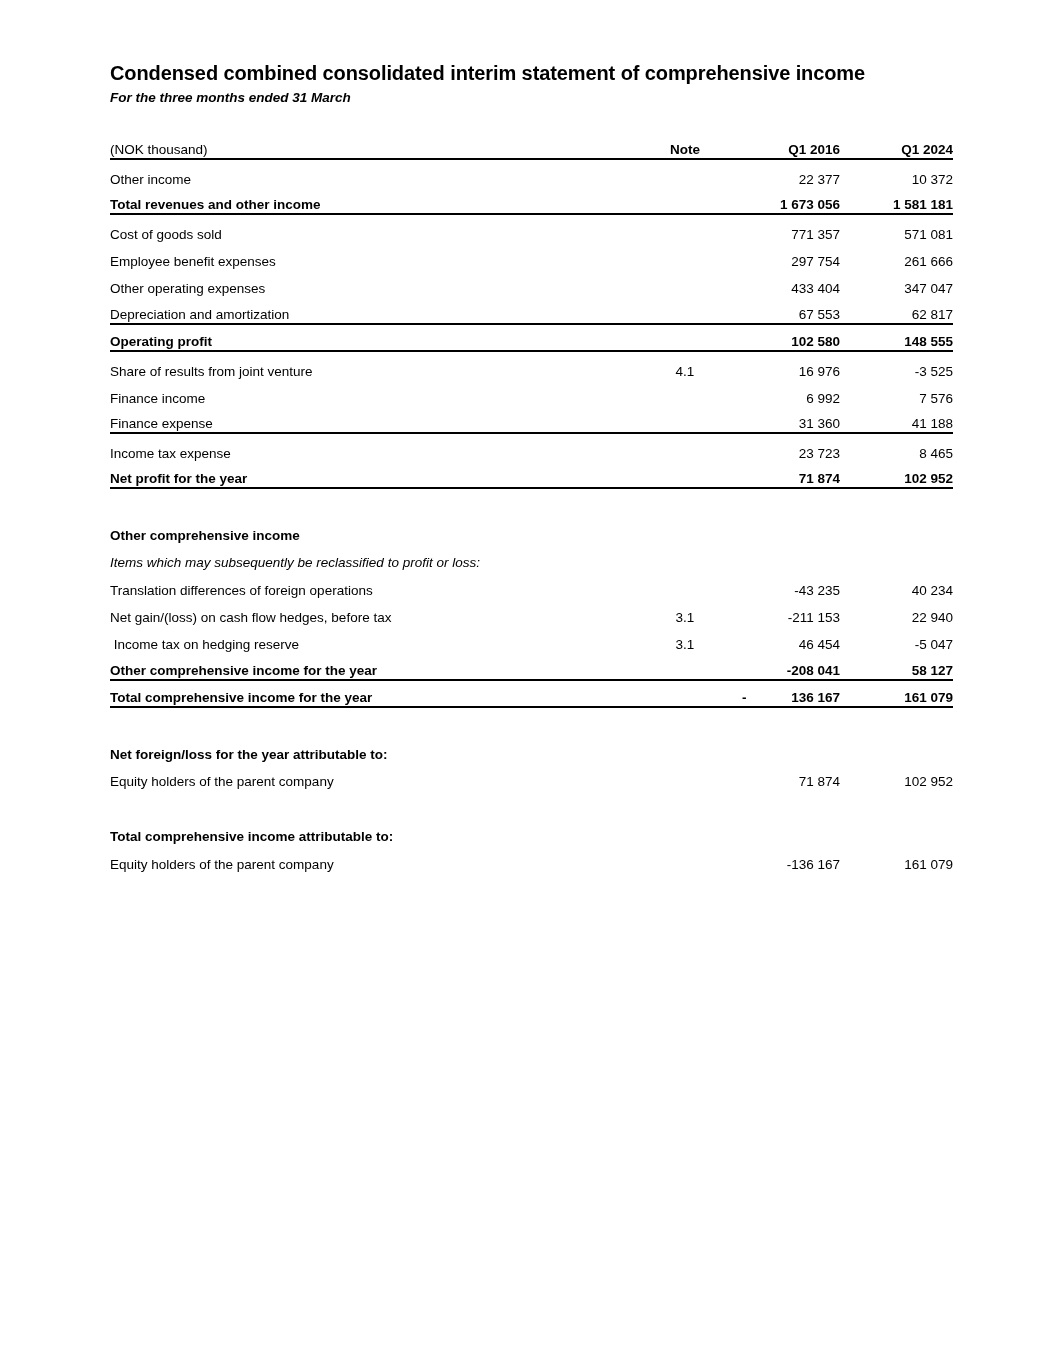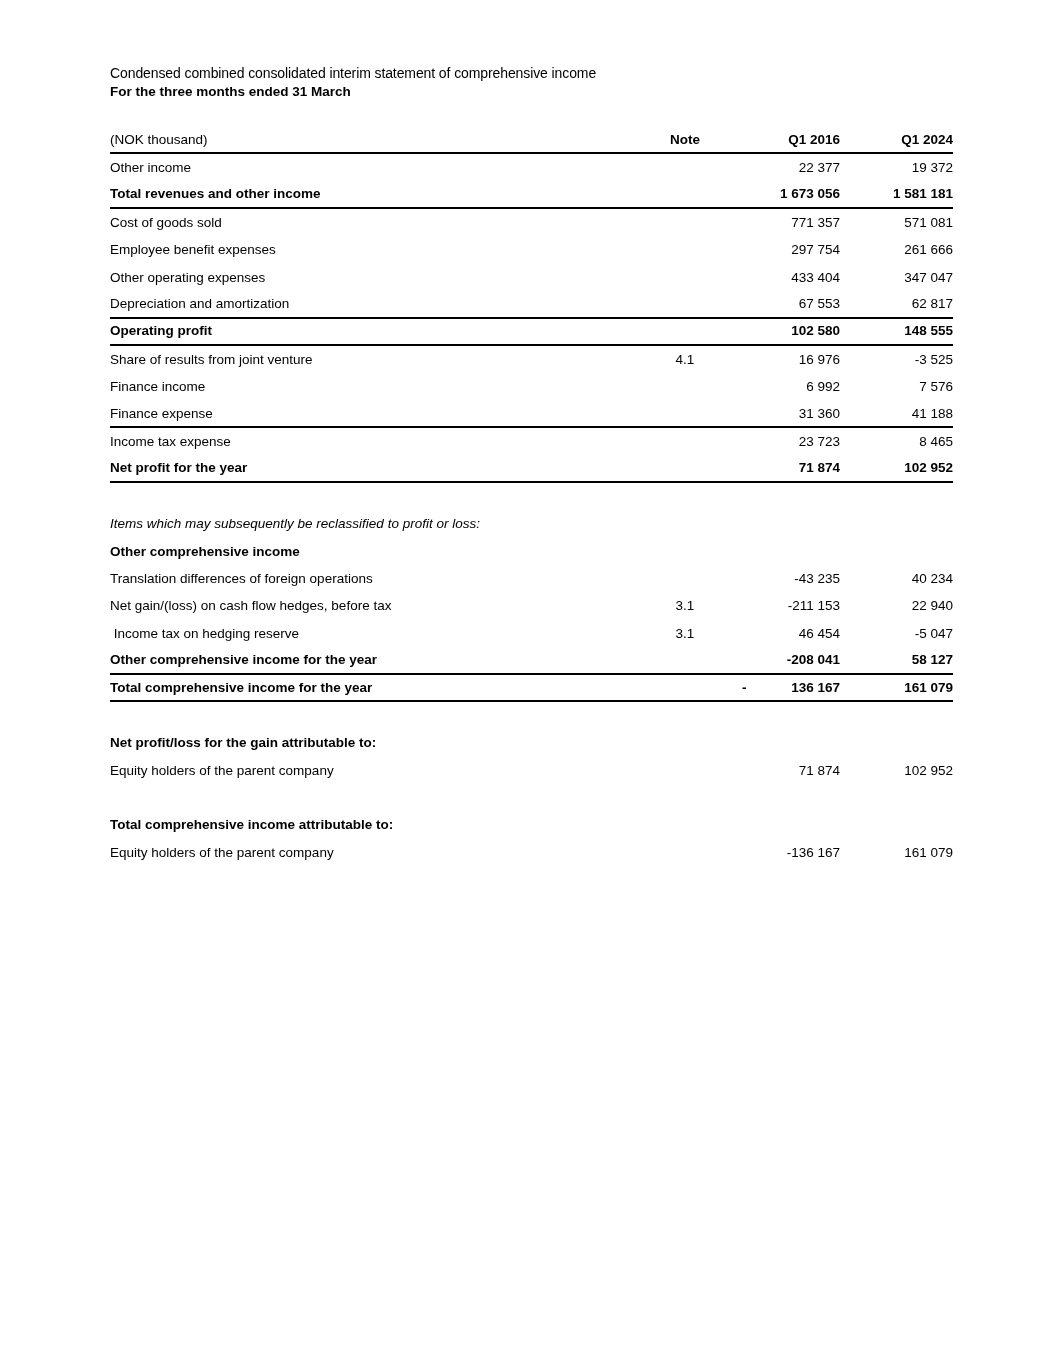--- a/index.html
+++ b/index.html
@@ -8,35 +8,37 @@
     font-family:"Liberation Sans","DejaVu Sans",sans-serif;
     color:#000000;
     position:relative;
   }
   .page {
     position:absolute;
     left:110px; top:62px;
     width:843px;
   }
   .doc-title {
-    font-size:14px;
-    font-weight:normal;
+    font-size:20px;
+    font-weight:bold;
     line-height:22px;
     letter-spacing:-0.1px;
     white-space:nowrap;
   }
   .doc-subtitle {
     font-size:13.5px;
     font-weight:bold;
     line-height:16px;
+    margin-top:6px;
+    font-style:italic;
   }
   .table { margin-top:27px; }
   .row {
     display:flex;
-    align-items:center;
+    align-items:flex-end;
     height:27.4px;
     font-size:13.5px;
     line-height:16px;
   }
   .rule { border-bottom:2px solid #000000; }
   .bold { font-weight:bold; }
   .c-label { flex:1; white-space:pre; }
   .c-note  { width:60px;  text-align:center; }
   .c-v25   { width:125px; display:flex; justify-content:flex-end; }
   .c-v24   { width:113px; text-align:right; }
@@ -62,21 +64,21 @@
       <span class="c-v25">Q1 2016</span>
       <span class="c-v24">Q1 2024</span>
     </div>
     <div id="rows">
         <div class="row">
           <span class="c-label">Other income</span>
           <span class="c-note"></span>
           <span class="c-v25">
             <span class="">22 377</span>
           </span>
-          <span class="c-v24">19 372</span>
+          <span class="c-v24">10 372</span>
         </div>
         <div class="row bold rule">
           <span class="c-label">Total revenues and other income</span>
           <span class="c-note"></span>
           <span class="c-v25">
             <span class="">1 673 056</span>
           </span>
           <span class="c-v24">1 581 181</span>
         </div>
         <div class="row">
@@ -153,26 +155,26 @@
         </div>
         <div class="row bold rule">
           <span class="c-label">Net profit for the year</span>
           <span class="c-note"></span>
           <span class="c-v25">
             <span class="">71 874</span>
           </span>
           <span class="c-v24">102 952</span>
         </div>
         <div class="spacer"></div>
+        <div class="row heading-row">
+          <span class="c-label">Other comprehensive income</span>
+        </div>
         <div class="row italic-row">
           <span class="c-label">Items which may subsequently be reclassified to profit or loss:</span>
         </div>
-        <div class="row heading-row">
-          <span class="c-label">Other comprehensive income</span>
-        </div>
         <div class="row">
           <span class="c-label">Translation differences of foreign operations</span>
           <span class="c-note"></span>
           <span class="c-v25">
             <span class="">-43 235</span>
           </span>
           <span class="c-v24">40 234</span>
         </div>
         <div class="row">
           <span class="c-label">Net gain/(loss) on cash flow hedges, before tax</span>
@@ -202,21 +204,21 @@
           <span class="c-label">Total comprehensive income for the year</span>
           <span class="c-note"></span>
           <span class="c-v25">
             <span class="dash">-</span>
             <span class="">136 167</span>
           </span>
           <span class="c-v24">161 079</span>
         </div>
         <div class="spacer"></div>
         <div class="row heading-row">
-          <span class="c-label">Net profit/loss for the gain attributable to:</span>
+          <span class="c-label">Net foreign/loss for the year attributable to:</span>
         </div>
         <div class="row">
           <span class="c-label">Equity holders of the parent company</span>
           <span class="c-note"></span>
           <span class="c-v25">
             <span class="">71 874</span>
           </span>
           <span class="c-v24">102 952</span>
         </div>
         <div class="spacer"></div>

